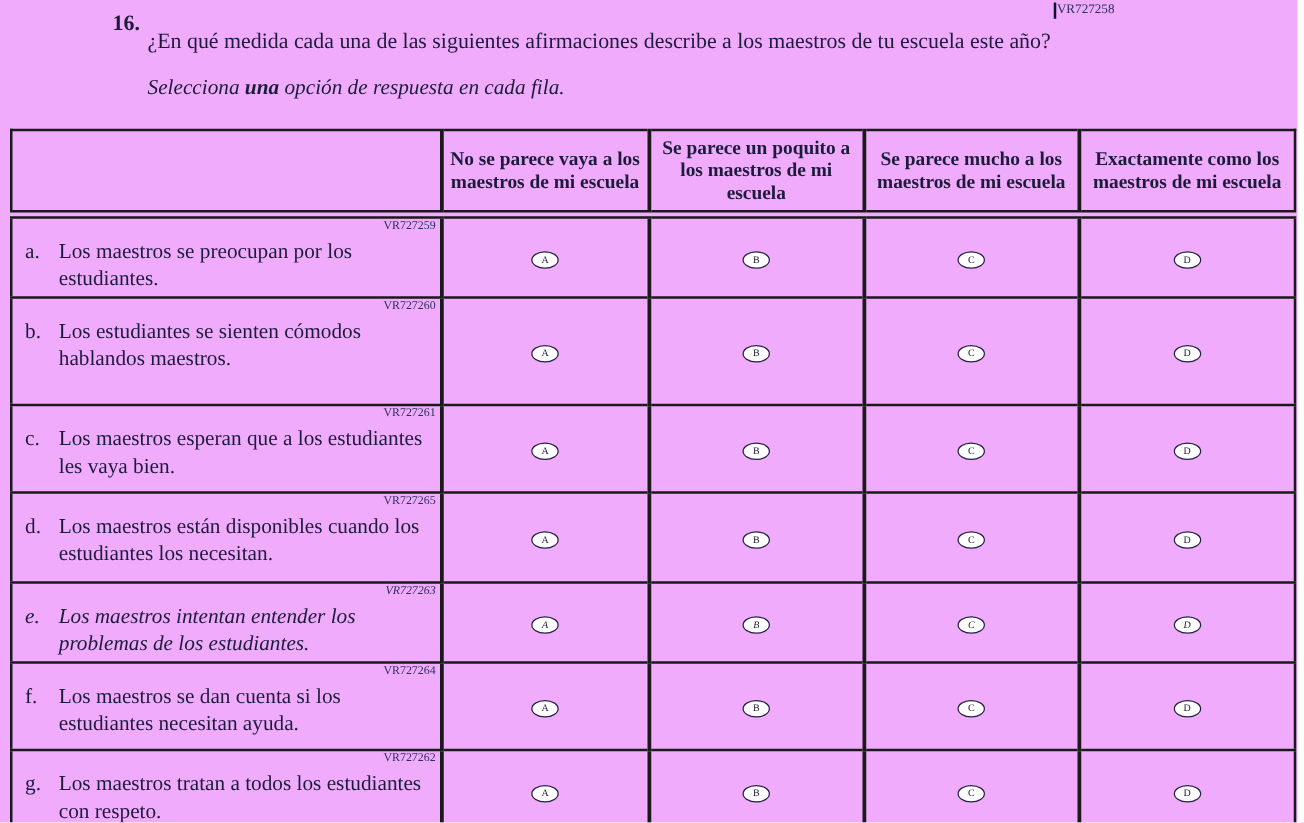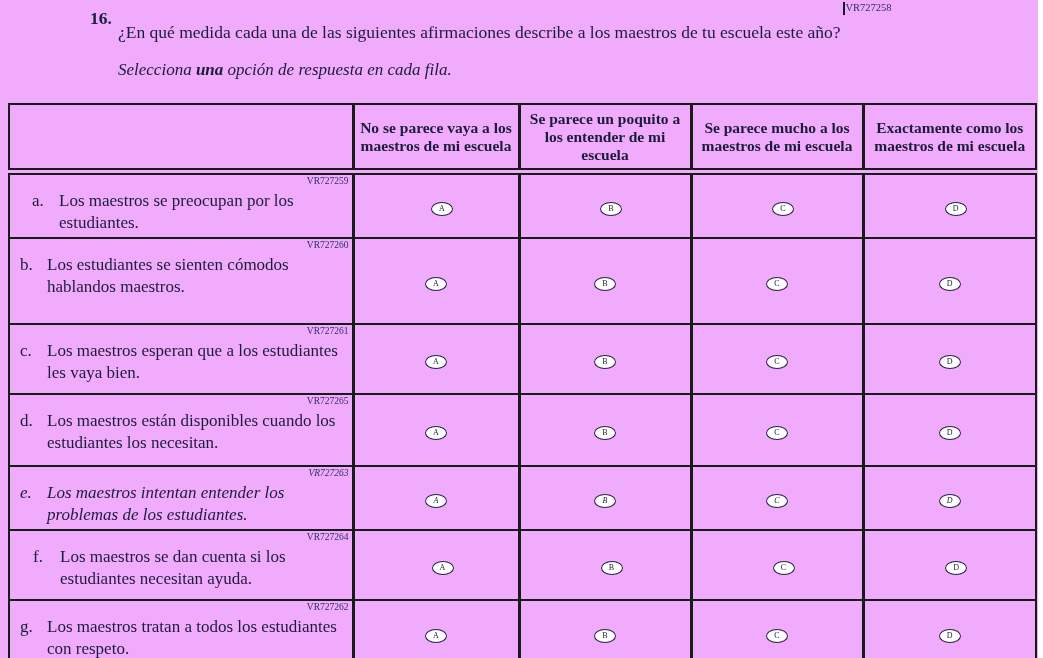--- a/index.html
+++ b/index.html
@@ -88,26 +88,26 @@
   tbody td.stmt-cell {
     position: relative;
     vertical-align: top;
   }
   tbody td.opt-cell {
     border-left: 3px solid #1a1a1a;
     text-align: center;
     vertical-align: middle;
   }
 
-  tbody tr:nth-child(1) td { height: 58px; padding-left: 12px; }
+  tbody tr:nth-child(1) td { height: 58px; }
   tbody tr:nth-child(2) td { height: 84px; }
   tbody tr:nth-child(3) td { height: 68px; margin-top: 45px; }
   tbody tr:nth-child(4) td { height: 70px; }
   tbody tr:nth-child(5) td { height: 62px; font-style: italic; }
-  tbody tr:nth-child(6) td { height: 68px; padding-left: 13px; }
+  tbody tr:nth-child(6) td { height: 68px; }
   tbody tr:nth-child(7) td { height: 64px; }
 
   .vr-code {
     position: absolute;
     top: 1px;
     right: 3px;
     font-size: 9.5px;
     color: #2e2e5e;
   }
   .stmt {
@@ -156,21 +156,21 @@
       <col style="width:344px">
       <col style="width:166px">
       <col style="width:172px">
       <col style="width:172px">
       <col style="width:173px">
     </colgroup>
     <thead>
       <tr>
         <th></th>
         <th class="opt-col">No se parece vaya a los maestros de mi escuela</th>
-        <th class="opt-col">Se parece un poquito a los entender de mi escuela</th>
+        <th class="opt-col">Se parece un poquito a los maestros de mi escuela</th>
         <th class="opt-col">Se parece mucho a los maestros de mi escuela</th>
         <th class="opt-col">Exactamente como los maestros de mi escuela</th>
       </tr>
     </thead>
     <tbody>
       <tr>
         <td class="stmt-cell">
           <span class="vr-code">VR727259</span>
           <div class="stmt">
               <span class="row-letter">a.</span>

